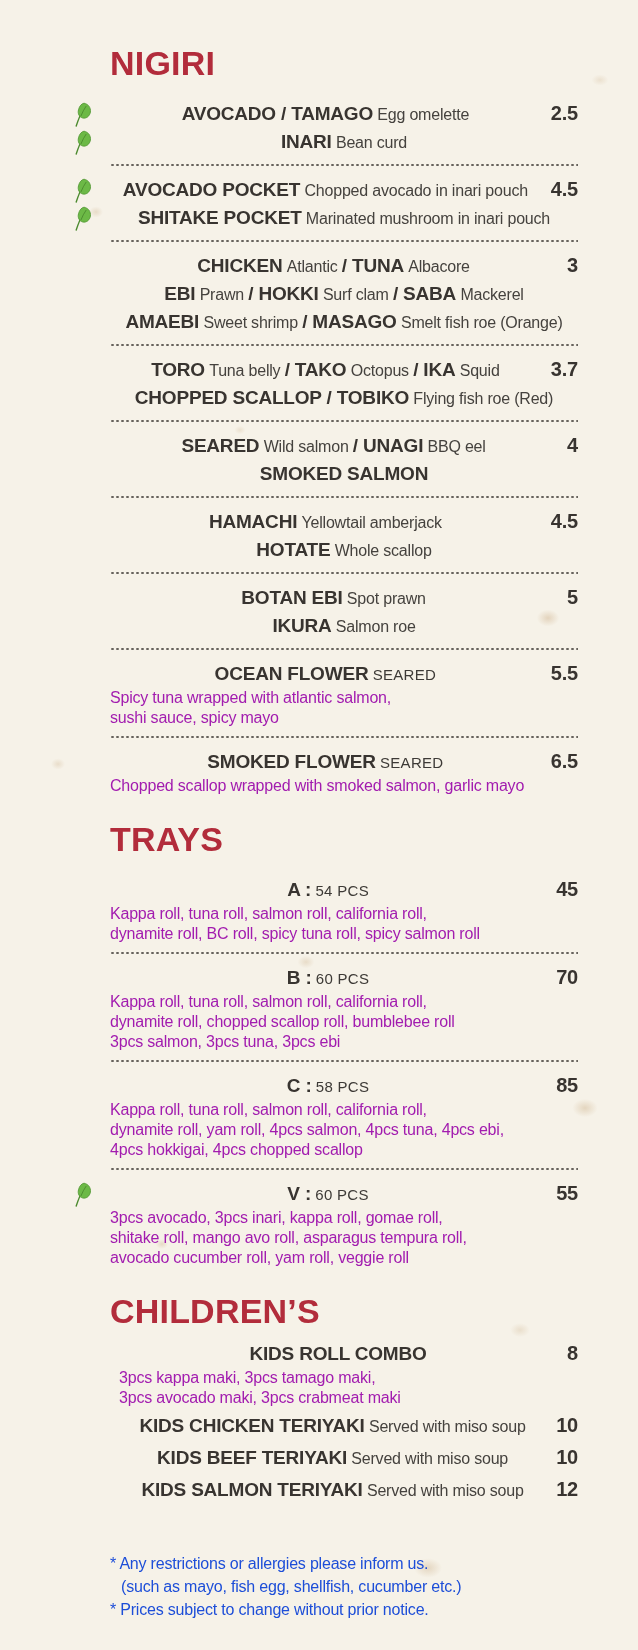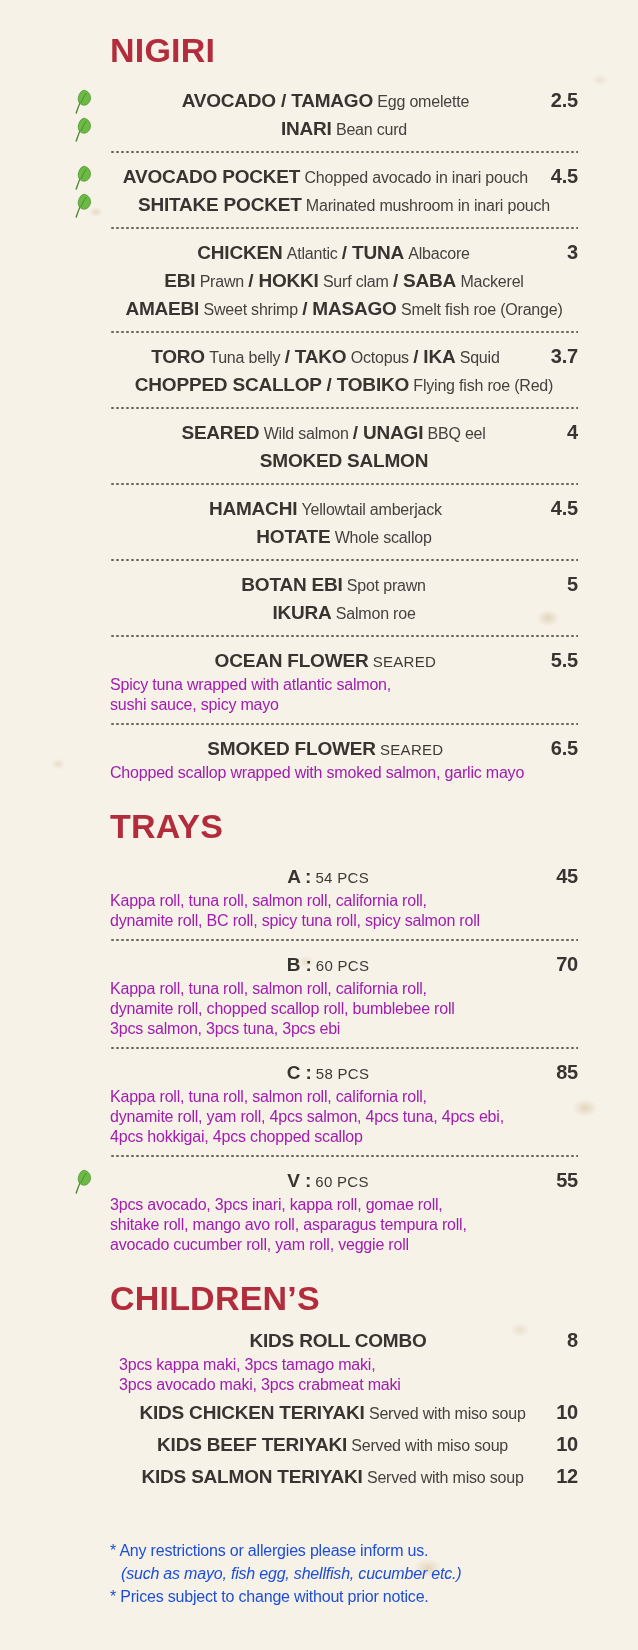--- a/index.html
+++ b/index.html
@@ -15,21 +15,21 @@
       radial-gradient(ellipse 18px 13px at 585px 1108px, rgba(205,178,140,.45), transparent 70%),
       radial-gradient(ellipse 12px 9px at 306px 962px, rgba(210,185,150,.38), transparent 70%),
       radial-gradient(ellipse 9px 7px at 162px 1244px, rgba(210,185,150,.42), transparent 70%),
       radial-gradient(ellipse 20px 14px at 428px 1568px, rgba(200,170,130,.38), transparent 70%),
       radial-gradient(ellipse 10px 8px at 58px 764px, rgba(205,178,140,.32), transparent 70%),
       radial-gradient(ellipse 14px 10px at 520px 1330px, rgba(205,178,140,.30), transparent 70%),
       radial-gradient(ellipse 8px 6px at 240px 430px, rgba(210,185,150,.30), transparent 70%),
       radial-gradient(ellipse 12px 8px at 600px 80px, rgba(210,185,150,.30), transparent 70%);
     letter-spacing: -0.2px;
   }
-  .page { box-sizing: border-box; width: 638px; height: 1599px; padding: 31px 60px 0 110px; }
+  .page { box-sizing: border-box; width: 638px; height: 1599px; padding: 44px 60px 0 110px; }
 
   .section-title {
     font-size: 34px; font-weight: bold; line-height: 38px;
     color: #b22c3b; margin: 16px 0 8px; letter-spacing: 0.2px;
   }
   .section:first-child .section-title { margin-top: 0; }
 
   .group { padding: 10px 0 8px; }
   .section-compact .group { padding: 2px 0; margin-left: 9px; }
 
@@ -48,21 +48,21 @@
     height: 2px; margin: 0;
     background-image: radial-gradient(circle, #66625c 1px, transparent 1.45px);
     background-size: 5px 2px; background-repeat: repeat-x; background-position: 0 50%;
   }
 
   .leaf-wrap { position: absolute; left: -37px; top: 2px; width: 20px; height: 25px; }
   .section-compact .leaf-wrap, .leaf-wrap { pointer-events: none; }
 
   .footnotes { margin-top: 46px; }
   .footnote { font-size: 16px; line-height: 23px; color: #1d4ed8; }
-  .footnote.indent { padding-left: 11px; font-style: italic; }
+  .footnote.indent { padding-left: 11px; }
 </style>
 </head>
 <body>
 
 <div class="page">
   <div id="menu-root">
       <div class="section">
         <h2 class="section-title" style="color: rgb(178, 44, 59);">NIGIRI</h2>
         <div class="group">
           <div class="line item-line">

